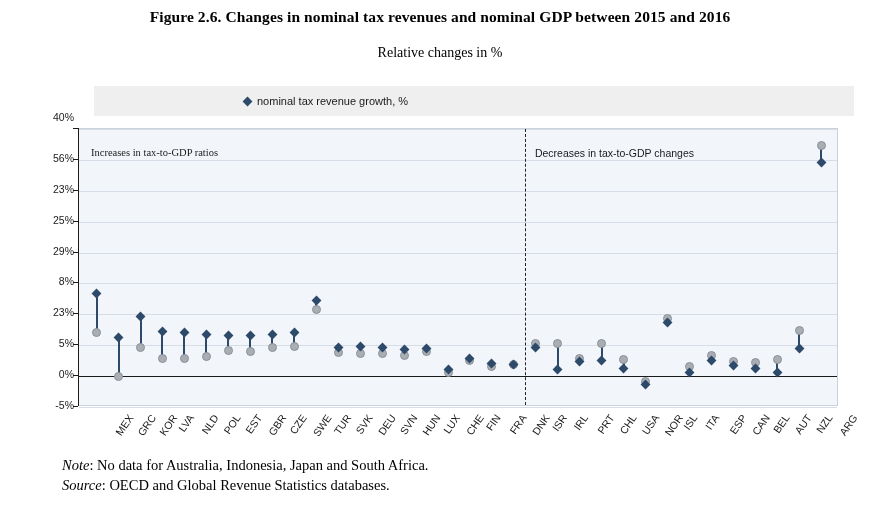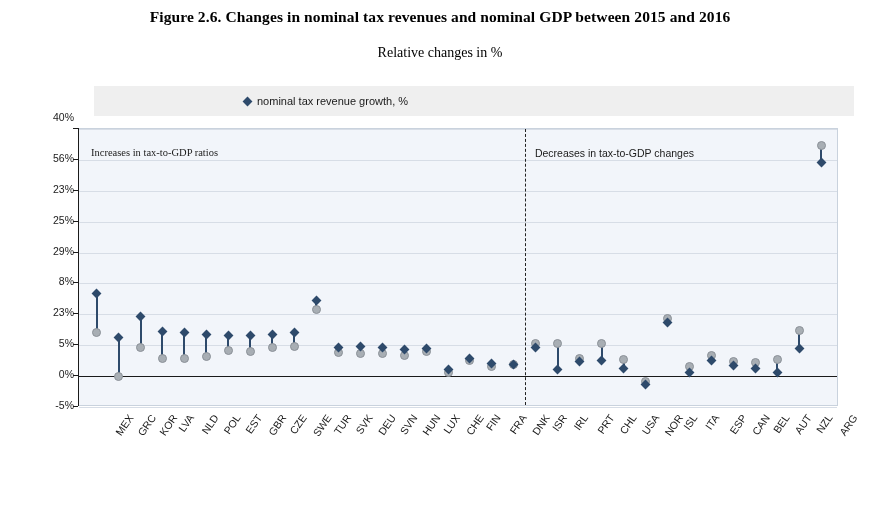--- a/index.html
+++ b/index.html
@@ -378,15 +378,17 @@
       <div class="xlabel" style="left: 695.636px; top: 412px;">ITA</div>
       <div class="xlabel" style="left: 717.601px; top: 412px;">ESP</div>
       <div class="xlabel" style="left: 739.566px; top: 412px;">CAN</div>
       <div class="xlabel" style="left: 761.532px; top: 412px;">BEL</div>
       <div class="xlabel" style="left: 783.497px; top: 412px;">AUT</div>
       <div class="xlabel" style="left: 805.462px; top: 412px;">NZL</div>
       <div class="xlabel" style="left: 827.428px; top: 412px;">ARG</div>
     </div>
 
   <div class="notes">
+    <div><i>Note</i><span>: No data for Australia, Indonesia, Japan and South Africa.</span></div>
+    <div><i>Source</i><span>: OECD and Global Revenue Statistics databases.</span></div>
   </div>
 
 </div>
 
 </body></html>

